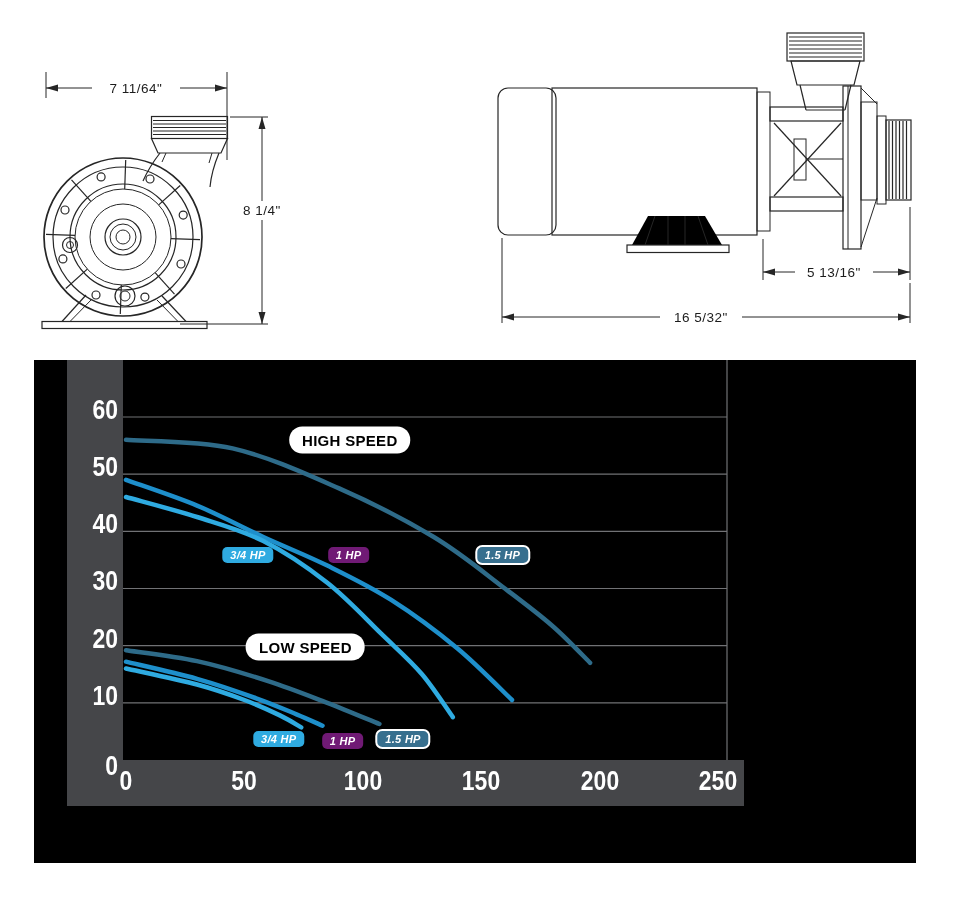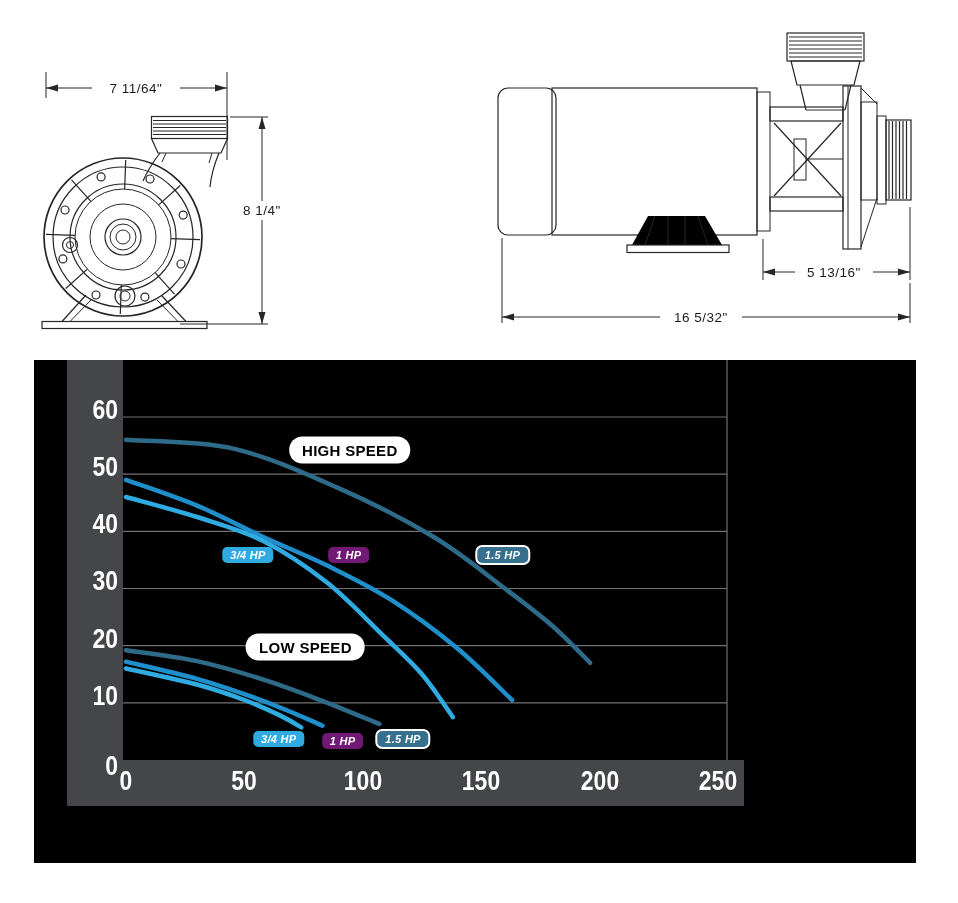--- a/index.html
+++ b/index.html
@@ -236,21 +236,21 @@
         <div class="tick tick-y" style="left: 0px; width: 84px; top: 208.49px;">30</div>
         <div class="tick tick-y" style="left: 0px; width: 84px; top: 151.32px;">40</div>
         <div class="tick tick-y" style="left: 0px; width: 84px; top: 94.15px;">50</div>
         <div class="tick tick-y" style="left: 0px; width: 84px; top: 36.98px;">60</div>
         <div class="tick tick-x" style="left: 52px; width: 80px; top: 408px;">0</div>
         <div class="tick tick-x" style="left: 170.4px; width: 80px; top: 408px;">50</div>
         <div class="tick tick-x" style="left: 288.8px; width: 80px; top: 408px;">100</div>
         <div class="tick tick-x" style="left: 407.2px; width: 80px; top: 408px;">150</div>
         <div class="tick tick-x" style="left: 525.6px; width: 80px; top: 408px;">200</div>
         <div class="tick tick-x" style="left: 644px; width: 80px; top: 408px;">250</div>
-        <div class="pill pill-speed" style="left: 315.776px; top: 90px;">HIGH SPEED</div>
+        <div class="pill pill-speed" style="left: 315.776px; top: 80px;">HIGH SPEED</div>
         <div class="pill pill-speed" style="left: 223.424px; top: 286.803px; margin-left: 48px;">LOW SPEED</div>
         <div class="pill pill-hp pill-hp34" style="left: 213.952px; top: 195.331px;">3/4 HP</div>
         <div class="pill pill-hp pill-hp1" style="left: 314.592px; top: 195.331px;">1 HP</div>
         <div class="pill pill-hp pill-hp15" style="left: 468.512px; top: 195.331px;">1.5 HP</div>
         <div class="pill pill-hp pill-hp34" style="left: 244.736px; top: 379.419px;">3/4 HP</div>
         <div class="pill pill-hp pill-hp1" style="left: 308.672px; top: 380.562px;">1 HP</div>
         <div class="pill pill-hp pill-hp15" style="left: 369.056px; top: 379.419px;">1.5 HP</div>
       </div>
   </div>
 </div>

